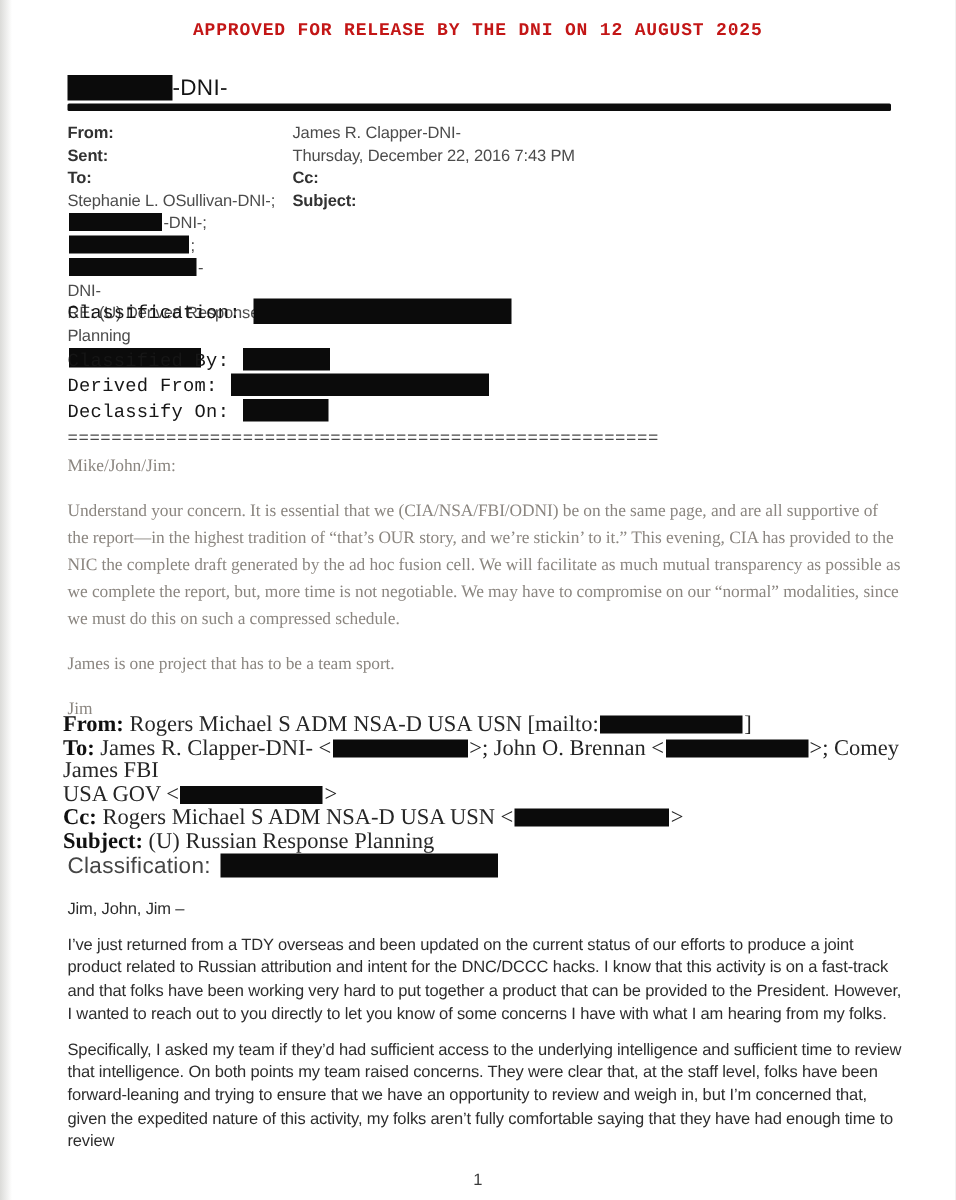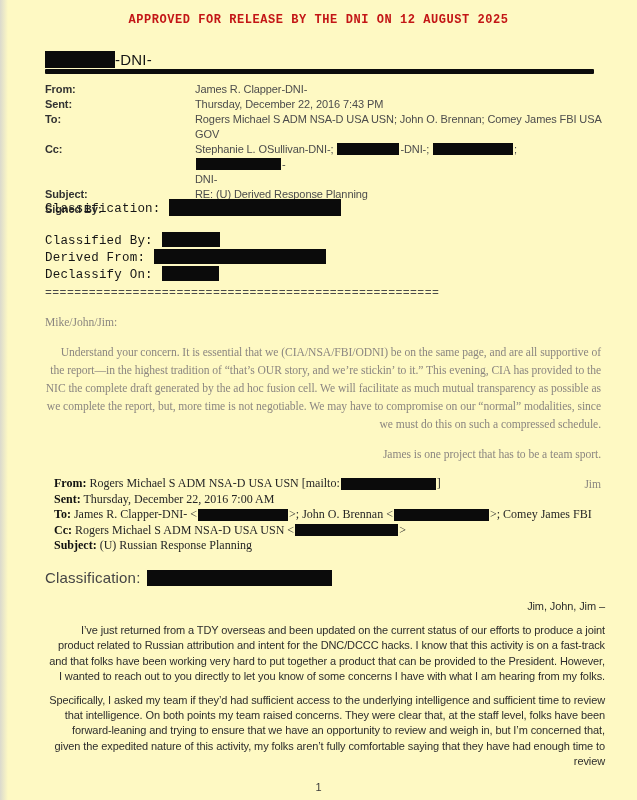--- a/index.html
+++ b/index.html
@@ -1,19 +1,19 @@
 <!DOCTYPE html>
 <html style="--banner-red: #c31616; --redaction-black: #0b0b0b;"><head>
 <meta charset="utf-8">
 <style>
   html,body{margin:0;padding:0;background:#e8e8e6;}
   .page{
     position:relative;
     width:637px;height:800px;
-    background:#fef9c3;
+    background:#ffffff;
     margin:0 auto;
     overflow:hidden;
     font-family:"Liberation Sans",sans-serif;
   }
   .page::before{
     content:"";position:absolute;left:0;top:0;width:8px;height:100%;
     background:linear-gradient(to right,#d2d2cf,rgba(255,255,255,0));
     opacity:.8;pointer-events:none;
   }
   .redact{display:inline-block;background:var(--redaction-black,#0b0b0b);vertical-align:middle;margin:0 1px;}
@@ -54,47 +54,47 @@
   .classif1 .redact{height:15px;margin-bottom:2px;}
   .classif1 .r-top{height:17px;}
   .classif1 .sep{color:#4a4a4a;font-size:11.5px;letter-spacing:.4px;margin-top:2px;}
 
   
   .body1{
     position:absolute;top:298px;left:45px;width:556px;
     font-family:"Liberation Serif",serif;font-size:11.6px;line-height:18px;
     color:#8b8680;letter-spacing:-.05px;
   }
-  .body1 p{margin:16px 0 0 0;}
-  .body1 .gap{margin-top:12px;text-align:right;}
+  .body1 p{margin:4px 0 0 0;}
+  .body1 .gap{margin-top:12px;}
 
   
   .email2h{
-    position:absolute;top:476px;left:54px;width:558px;
-    font-family:"Liberation Serif",serif;font-size:12px;line-height:15.5px;
+    position:absolute;top:476px;left:42px;width:558px;
+    font-family:"Liberation Serif",serif;font-size:15px;line-height:15.5px;
     color:#262626;
   }
   .email2h b{color:#111;}
   .email2h .redact{height:12px;margin-bottom:1px;}
 
   
   .classif2{
     position:absolute;top:569px;left:45px;white-space:nowrap;
     font-family:"Liberation Sans",sans-serif;font-size:15px;color:#454545;
     letter-spacing:.2px;
   }
   .classif2 .redact{width:185px;height:16px;margin-left:6px;margin-bottom:2px;}
 
   
   .body2{
     position:absolute;top:599px;left:45px;width:560px;
     font-family:"Liberation Sans",sans-serif;font-size:11px;line-height:15.2px;
     color:#2d2d2d;letter-spacing:-.1px;
   }
-  .body2 p{margin:0;text-align:right;}
+  .body2 p{margin:0;}
   .body2 .gap{margin-top:9px;}
 
   .pagenum{
     position:absolute;top:781px;left:0;width:100%;text-align:center;
     font-family:"Liberation Sans",sans-serif;font-size:11px;color:#3a3a3a;
   }
 </style>
 </head>
 <body>
 
@@ -108,21 +108,20 @@
   <div class="rule"></div>
 
   <div class="h1grid">
     <div class="lab">From:</div>
     <div>James R. Clapper-DNI-</div>
 
     <div class="lab">Sent:</div>
     <div>Thursday, December 22, 2016 7:43 PM</div>
 
     <div class="lab">To:</div>
-    <div>Rogers Michael S ADM NSA-D USA USN; John O. Brennan; Comey James FBI USA GOV</div>
 
     <div class="lab">Cc:</div>
     <div>
       <span>Stephanie L. OSullivan-DNI-;</span>
       <span class="redact" style="width:62px"></span><span>-DNI-;</span>
       <span class="redact" style="width:80px"></span><span>;</span>
       <span class="redact" style="width:85px"></span><span>-</span>
       <div>DNI-</div>
     </div>
 
@@ -159,26 +158,25 @@
     <p class="gap">James is one project that has to be a team sport.</p>
     <p class="gap">Jim</p>
   </div>
 
   <div class="email2h">
     <div>
       <b>From:</b>
       <span>Rogers Michael S ADM NSA-D USA USN [mailto:</span><span class="redact" style="width:95px"></span><span>]</span>
     </div>
     <div>
-      <b>Sent:</b>
-      <span>Thursday, December 22, 2016 7:00 AM</span>
-    </div>
-    <div>
       <b>To:</b>
       <span>James R. Clapper-DNI- &lt;</span><span class="redact" style="width:90px"></span><span>&gt;; John O. Brennan &lt;</span><span class="redact" style="width:95px"></span><span>&gt;; Comey James FBI</span>
+      <div>
+        <span>USA GOV &lt;</span><span class="redact" style="width:95px"></span><span>&gt;</span>
+      </div>
     </div>
     <div>
       <b>Cc:</b>
       <span>Rogers Michael S ADM NSA-D USA USN &lt;</span><span class="redact" style="width:103px"></span><span>&gt;</span>
     </div>
     <div>
       <b>Subject:</b>
       <span>(U) Russian Response Planning</span>
     </div>
   </div>

